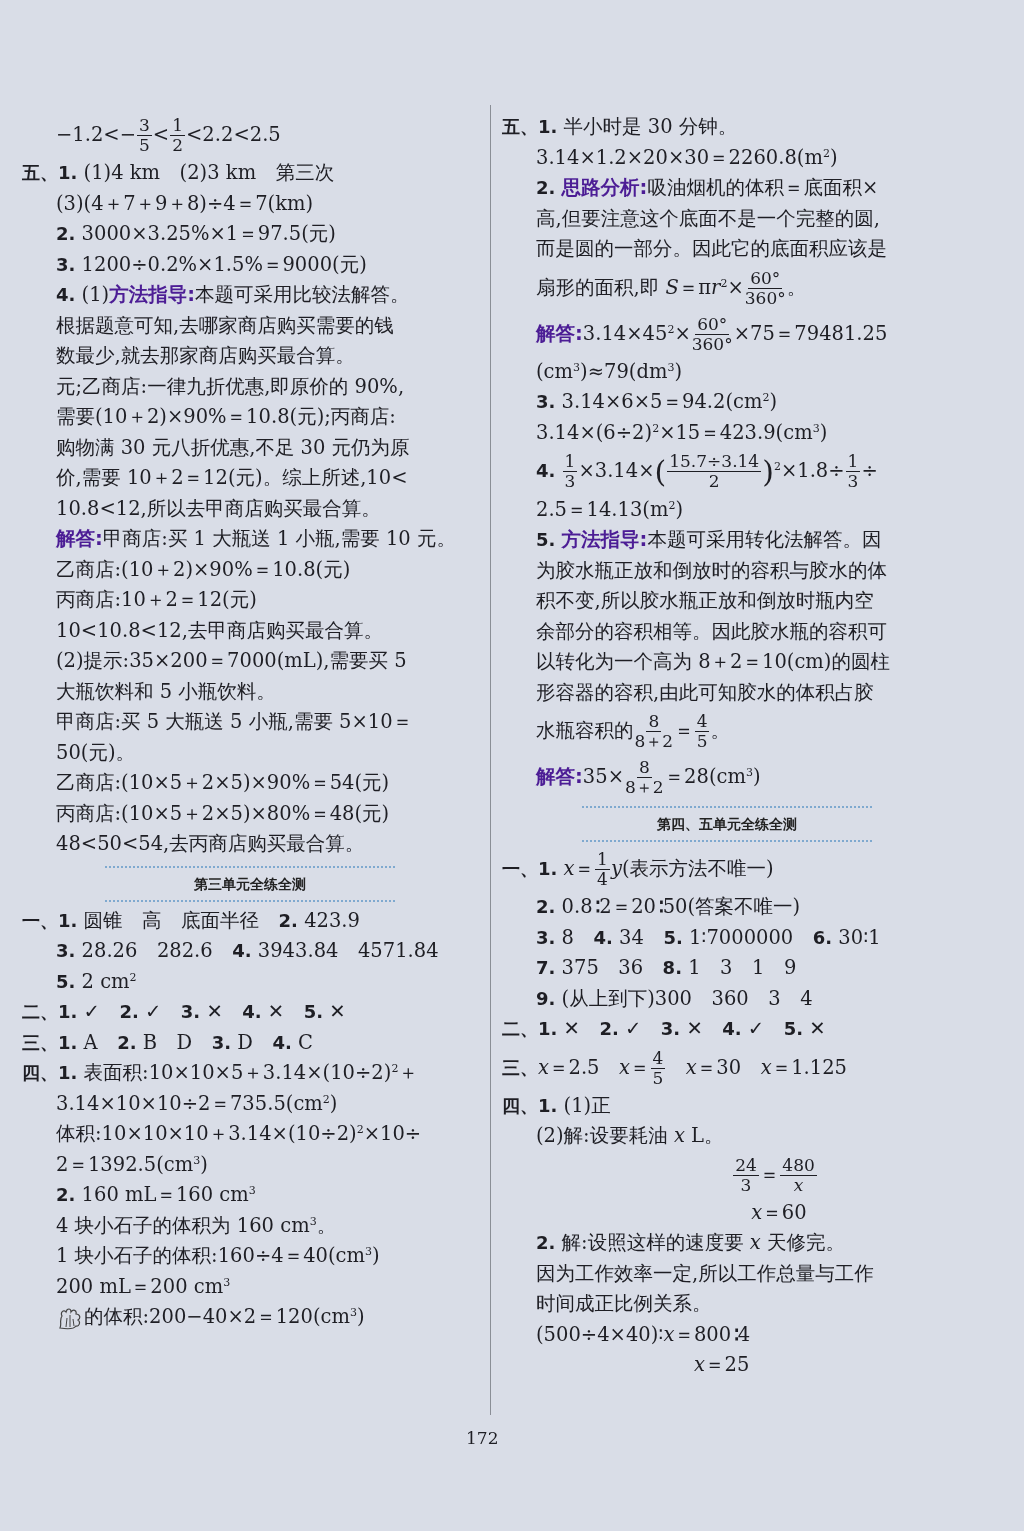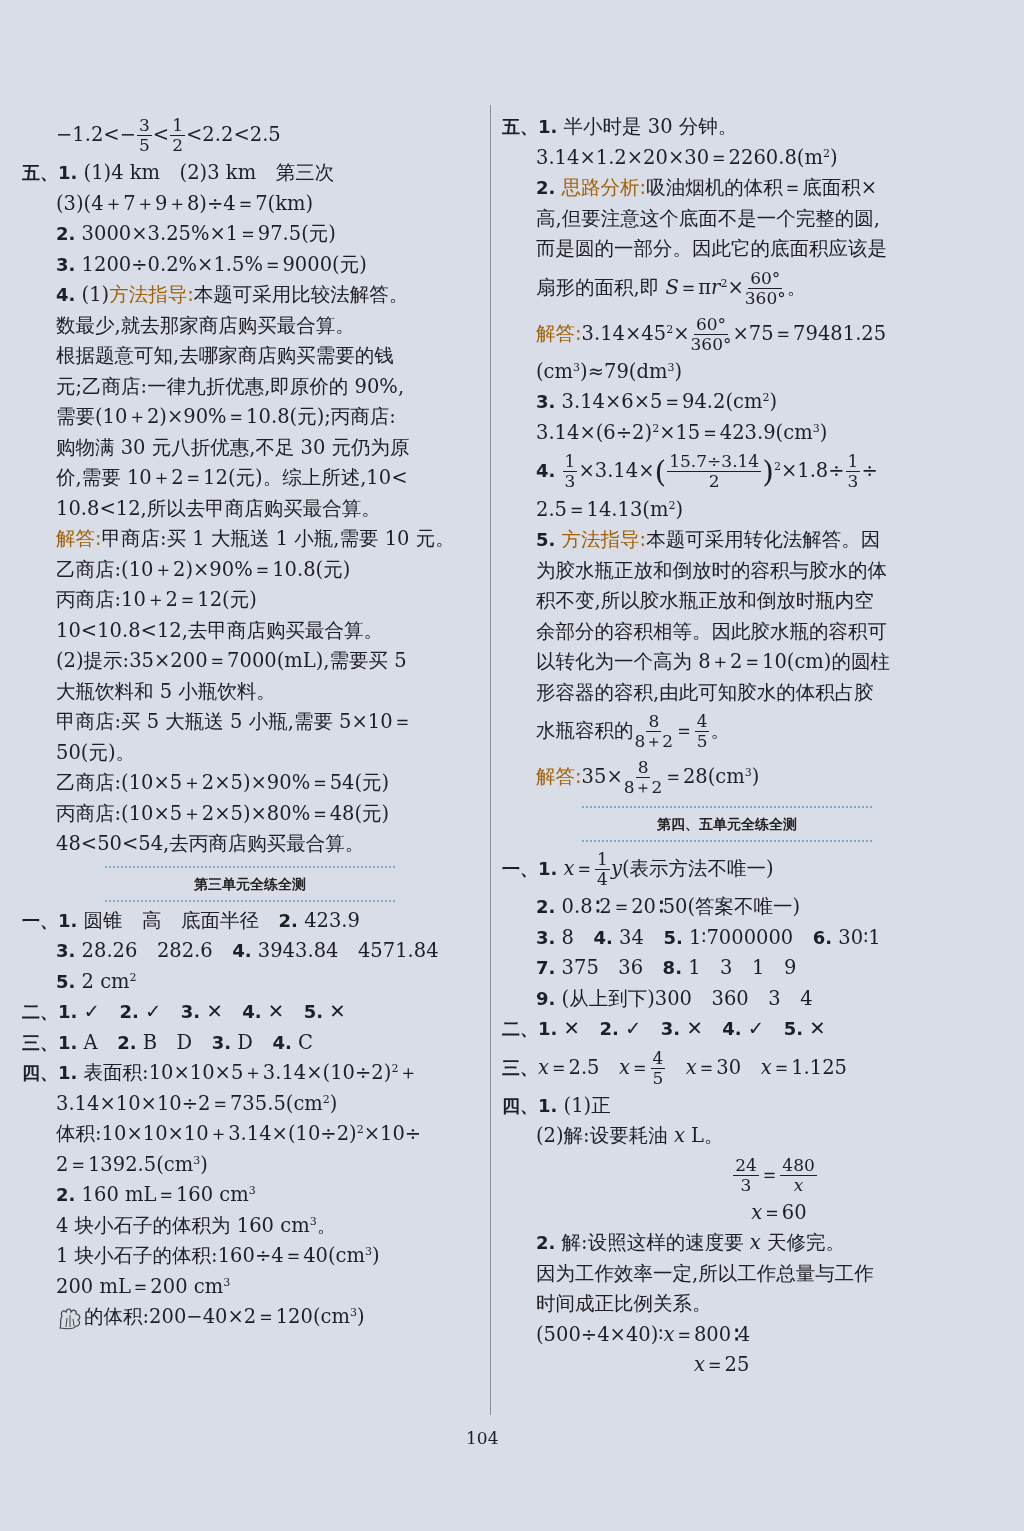--- a/index.html
+++ b/index.html
@@ -13,21 +13,21 @@
   .col { position: absolute; top: 112px; }
   .col-left { left: 22px; width: 456px; }
   .col-right { left: 502px; width: 450px; }
   .divider { position: absolute; left: 490px; top: 105px; width: 1px; height: 1310px; background: #8a8e96; }
   .line { position: relative; font-size: 19.5px; line-height: 30.5px; white-space: nowrap; }
   .ind { padding-left: 34px; }
   .ind2 { padding-left: 96px; text-align: center; }
   .ind3 { padding-left: 160px; }
   .tall { line-height: 46px; }
   b.n { font-family: "DejaVu Sans", "Liberation Sans", sans-serif; font-weight: bold; font-size: 18px; }
-  .acc { color: #a16207; font-family: "DejaVu Sans", "Liberation Sans", sans-serif; font-weight: normal; }
+  .acc { color: #4c1d95; font-family: "DejaVu Sans", "Liberation Sans", sans-serif; font-weight: bold; }
   .frac { display: inline-flex; flex-direction: column; align-items: center; vertical-align: middle; font-size: 17px; line-height: 19px; margin: 0 1px; }
   .frac .num { border-bottom: 1.3px solid #1e1e24; padding: 0 2px; }
   .sup { font-size: 11px; vertical-align: super; line-height: 0; }
   .section-title {
     margin: 6px auto 4px auto; width: 290px; text-align: center;
     font-family: "DejaVu Sans", "Liberation Sans", sans-serif; font-weight: bold; font-size: 14px;
     line-height: 32px; border-top: 2px dotted #7fa9cf; border-bottom: 2px dotted #7fa9cf; color: #222;
   }
   .page-num { position: absolute; left: 466px; top: 1428px; font-size: 17px; }
   .coral-icon { display: inline-block; width: 28px; height: 24px; vertical-align: middle; }
@@ -45,22 +45,22 @@
           <span>5</span>
         </span>&lt;<span class="frac">
           <span class="num">1</span>
           <span>2</span>
         </span>&lt;2.2&lt;2.5</div>
     <div class="line"><b class="n">五、1.</b> (1)4 km　(2)3 km　第三次</div>
     <div class="line ind">(3)(4＋7＋9＋8)÷4＝7(km)</div>
     <div class="line ind"><b class="n">2.</b> 3000×3.25%×1＝97.5(元)</div>
     <div class="line ind"><b class="n">3.</b> 1200÷0.2%×1.5%＝9000(元)</div>
     <div class="line ind"><b class="n">4.</b> (1)<span class="acc">方法指导:</span>本题可采用比较法解答。</div>
+    <div class="line ind">根据题意可知,去哪家商店购买需要的钱</div>
     <div class="line ind">数最少,就去那家商店购买最合算。</div>
-    <div class="line ind">根据题意可知,去哪家商店购买需要的钱</div>
     <div class="line ind">元;乙商店:一律九折优惠,即原价的 90%,</div>
     <div class="line ind">需要(10＋2)×90%＝10.8(元);丙商店:</div>
     <div class="line ind">购物满 30 元八折优惠,不足 30 元仍为原</div>
     <div class="line ind">价,需要 10＋2＝12(元)。综上所述,10&lt;</div>
     <div class="line ind">10.8&lt;12,所以去甲商店购买最合算。</div>
     <div class="line ind"><span class="acc">解答:</span>甲商店:买 1 大瓶送 1 小瓶,需要 10 元。</div>
     <div class="line ind">乙商店:(10＋2)×90%＝10.8(元)</div>
     <div class="line ind">丙商店:10＋2＝12(元)</div>
     <div class="line ind">10&lt;10.8&lt;12,去甲商店购买最合算。</div>
     <div class="line ind">(2)提示:35×200＝7000(mL),需要买 5</div>
@@ -163,14 +163,14 @@
           <span><i>x</i></span>
         </span></div>
     <div class="line ind2" style="padding-left:104px"><i>x</i>＝60</div>
     <div class="line ind"><b class="n">2.</b> 解:设照这样的速度要 <i>x</i> 天修完。</div>
     <div class="line ind">因为工作效率一定,所以工作总量与工作</div>
     <div class="line ind">时间成正比例关系。</div>
     <div class="line ind">(500÷4×40)∶<i>x</i>＝800∶4</div>
     <div class="line ind3" style="padding-left:192px"><i>x</i>＝25</div>
   </div>
 
-  <div class="page-num">104</div>
+  <div class="page-num">172</div>
 </div>
 
 </body></html>

